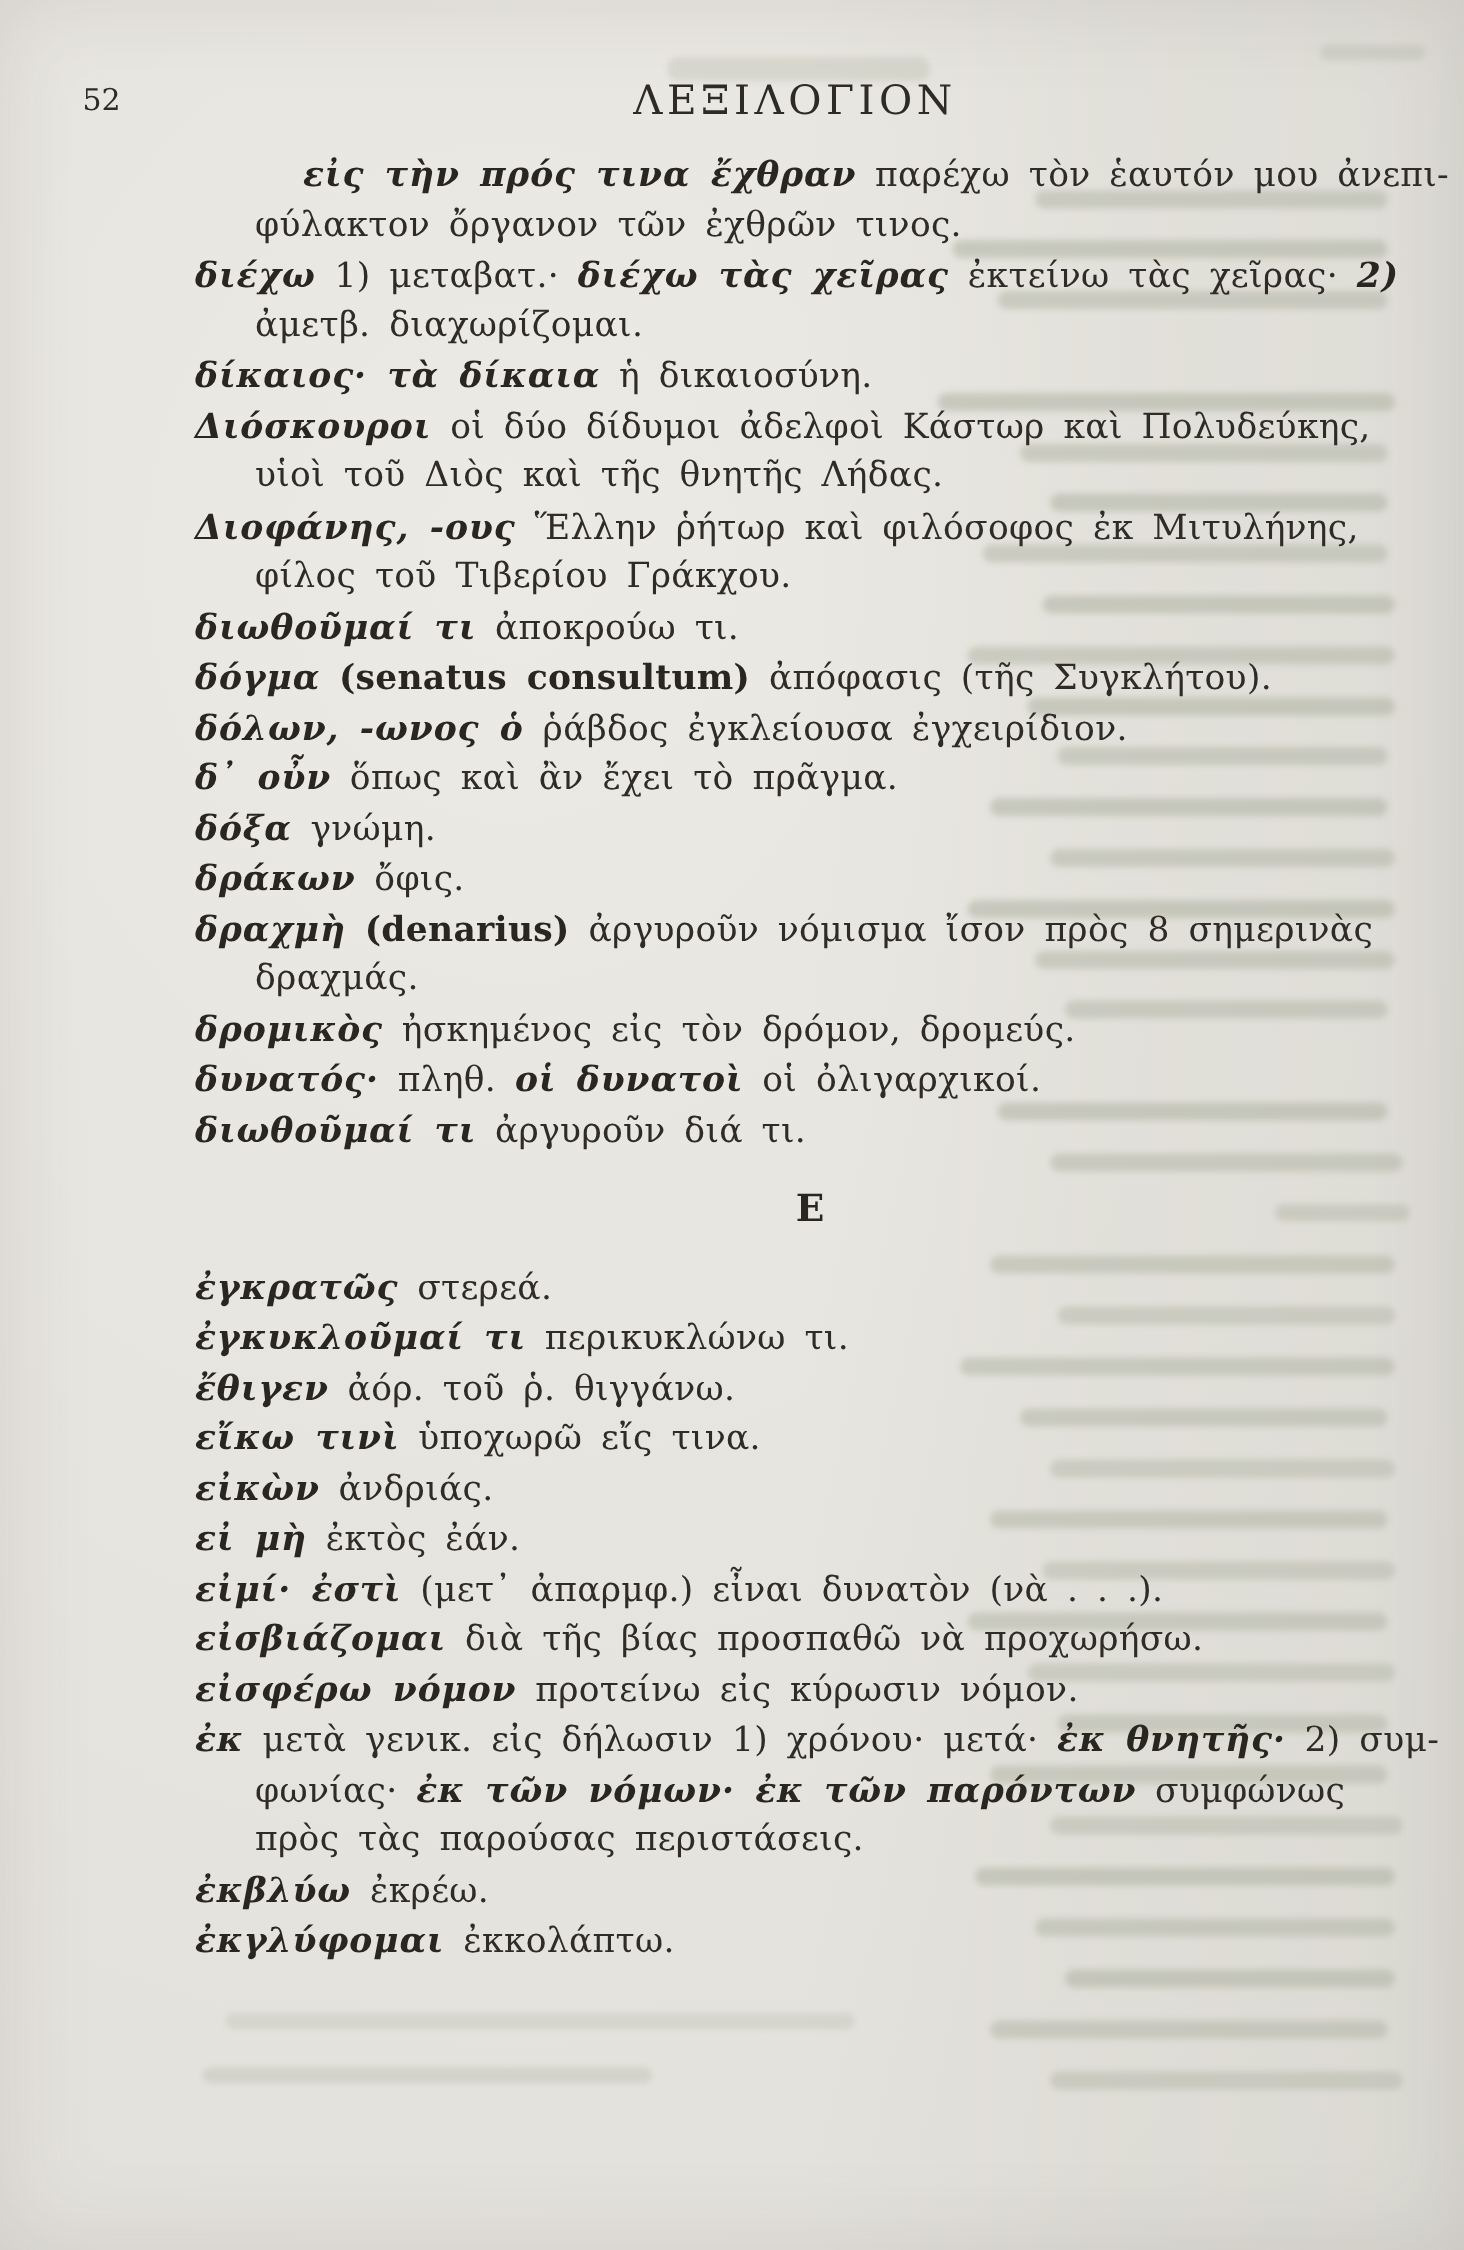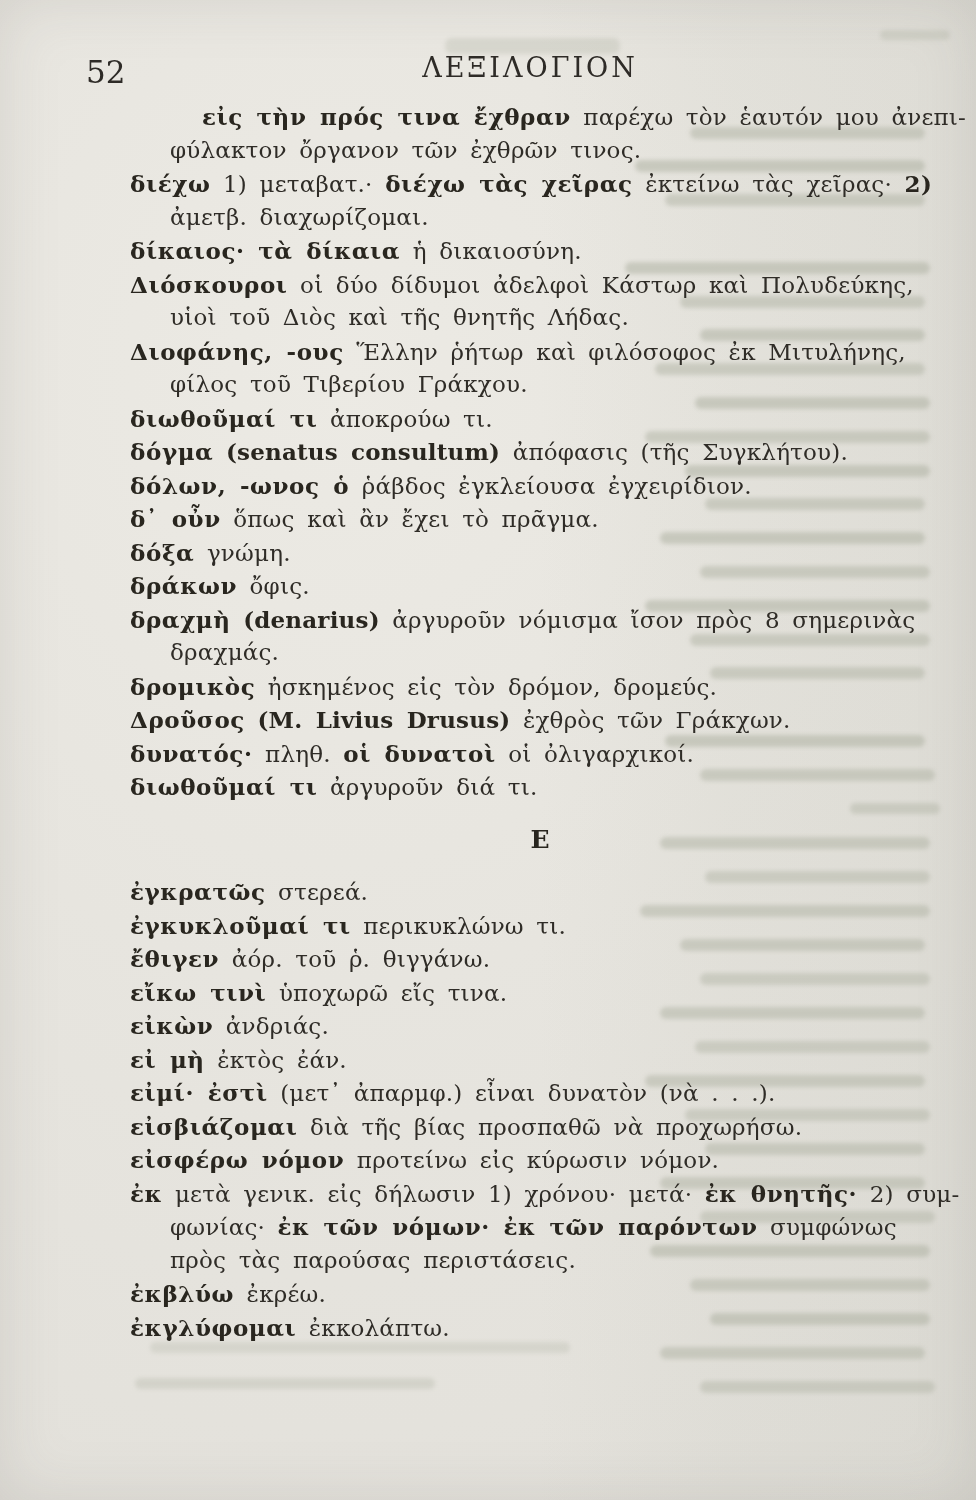--- a/index.html
+++ b/index.html
@@ -16,36 +16,36 @@
     box-shadow:inset 0 0 60px rgba(120,118,110,0.18);
     color:#2f2c27;
   }
   .ghost-layer{position:absolute;inset:0;z-index:1;pointer-events:none;}
   .ghost{
     position:absolute;height:12px;border-radius:7px;
     background:#b0b3a4;filter:blur(2.2px);
   }
   .pagenum{
     position:absolute;top:54px;left:55px;z-index:2;
-    font-size:31px;color:#2e2b27;margin-left:31px;
+    font-size:20px;color:#2e2b27;
   }
   .running-title{
     position:absolute;top:52px;left:130px;width:800px;z-index:2;
     text-align:center;font-size:27px;letter-spacing:3px;color:#2e2b27;
   }
   .content{
     position:absolute;top:100px;left:130px;width:820px;z-index:2;
   }
   .line{
     white-space:nowrap;height:33.5px;line-height:33.5px;
     font-size:23px;word-spacing:5px;letter-spacing:0.2px;
   }
   .line.cont{padding-left:40px;}
   .line.first{padding-left:72px;}
-  .hw{font-weight:bold;letter-spacing:0.6px;color:#29261f;}
+  .hw{font-weight:bold;font-style:italic;letter-spacing:0.6px;color:#29261f;}
   .lat{font-weight:bold;font-style:normal;color:#29261f;}
   .reg{font-weight:normal;}
   .heading{
     height:33.5px;line-height:33.5px;margin:19px 0;
     text-align:center;font-size:25px;font-weight:bold;color:#29261f;
   }
 </style>
 </head>
 <body>
 
@@ -106,21 +106,20 @@
       <div class="line cont"><span class="reg">φίλος τοῦ Τιβερίου Γράκχου.</span></div>
       <div class="line head"><span class="hw">διωθοῦμαί τι</span> <span class="reg">ἀποκρούω τι.</span></div>
       <div class="line head"><span class="hw">δόγμα</span> <span class="lat">(senatus consultum)</span> <span class="reg">ἀπόφασις (τῆς Συγκλήτου).</span></div>
       <div class="line head"><span class="hw">δόλων, -ωνος ὁ</span> <span class="reg">ῥάβδος ἐγκλείουσα ἐγχειρίδιον.</span></div>
       <div class="line head"><span class="hw">δ᾽ οὖν</span> <span class="reg">ὅπως καὶ ἂν ἔχει τὸ πρᾶγμα.</span></div>
       <div class="line head"><span class="hw">δόξα</span> <span class="reg">γνώμη.</span></div>
       <div class="line head"><span class="hw">δράκων</span> <span class="reg">ὄφις.</span></div>
       <div class="line head"><span class="hw">δραχμὴ</span> <span class="lat">(denarius)</span> <span class="reg">ἀργυροῦν νόμισμα ἴσον πρὸς 8 σημερινὰς</span></div>
       <div class="line cont"><span class="reg">δραχμάς.</span></div>
       <div class="line head"><span class="hw">δρομικὸς</span> <span class="reg">ἠσκημένος εἰς τὸν δρόμον, δρομεύς.</span></div>
-      <div class="line head"><span class="hw">Δροῦσος</span> <span class="lat">(M. Livius Drusus)</span> <span class="reg">ἐχθρὸς τῶν Γράκχων.</span></div>
       <div class="line head"><span class="hw">δυνατός·</span> <span class="reg">πληθ.</span> <span class="hw">οἱ δυνατοὶ</span> <span class="reg">οἱ ὀλιγαρχικοί.</span></div>
       <div class="line head"><span class="hw">διωθοῦμαί τι</span> <span class="reg">ἀργυροῦν διά τι.</span></div>
       <div class="heading">Ε</div>
       <div class="line head"><span class="hw">ἐγκρατῶς</span> <span class="reg">στερεά.</span></div>
       <div class="line head"><span class="hw">ἐγκυκλοῦμαί τι</span> <span class="reg">περικυκλώνω τι.</span></div>
       <div class="line head"><span class="hw">ἔθιγεν</span> <span class="reg">ἀόρ. τοῦ ῥ. θιγγάνω.</span></div>
       <div class="line head"><span class="hw">εἴκω τινὶ</span> <span class="reg">ὑποχωρῶ εἴς τινα.</span></div>
       <div class="line head"><span class="hw">εἰκὼν</span> <span class="reg">ἀνδριάς.</span></div>
       <div class="line head"><span class="hw">εἰ μὴ</span> <span class="reg">ἐκτὸς ἐάν.</span></div>
       <div class="line head"><span class="hw">εἰμί· ἐστὶ</span> <span class="reg">(μετ᾽ ἀπαρμφ.) εἶναι δυνατὸν (νὰ . . .).</span></div>

